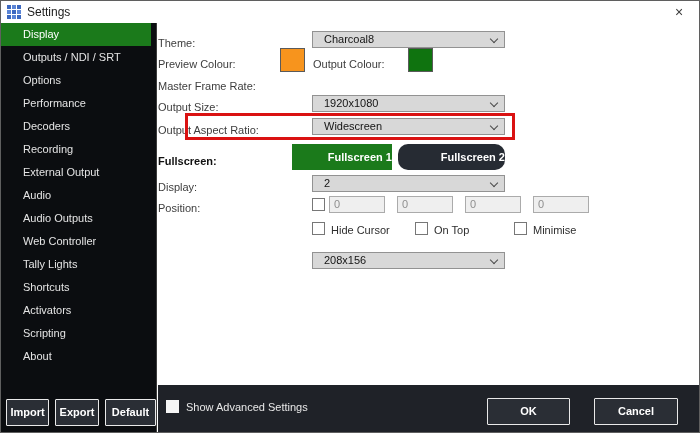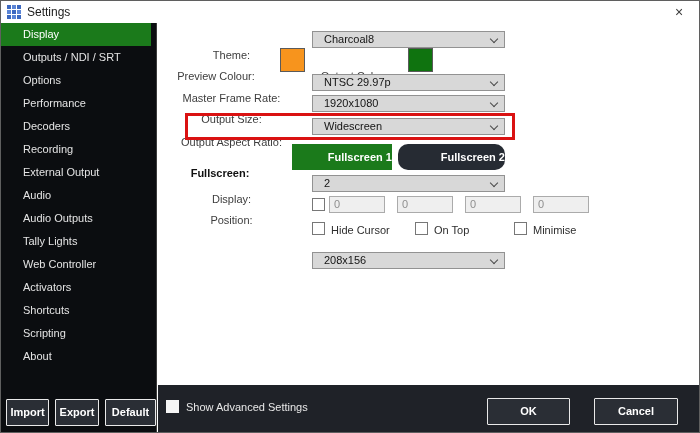--- a/index.html
+++ b/index.html
@@ -15,21 +15,21 @@
   
   .sidebar{position:absolute;left:0;top:22px;bottom:0;width:156px;background:#0b0d10;border-right:1px solid #3c3c3c;}
   .side-item{height:23px;line-height:23px;padding-left:22px;font-size:11px;color:#e4e4e4;margin-right:5px;cursor:pointer;}
   .side-item.sel{background:#1b7a1b;color:#ffffff;}
   .side-buttons{position:absolute;left:5px;bottom:6px;display:flex;gap:6px;}
   .dkbtn{height:27px;background:#2a2e35;border:1px solid #e9e9e9;color:#ffffff;font-size:11px;font-weight:bold;text-align:center;line-height:25px;cursor:pointer;border-radius:1px;}
   .w43{width:43px}.w44{width:44px}.w50{width:51px}
   
   .main{position:absolute;left:157px;top:22px;right:0;bottom:47px;background:#ffffff;}
   .row{position:absolute;left:0;right:0;}
-  .flabel{position:absolute;top:16px;left:0;width:147px;text-align:center;font-size:11px;color:#3d3d3d;line-height:17px;}
+  .flabel{position:absolute;top:4px;left:0;width:147px;text-align:left;font-size:11px;color:#3d3d3d;line-height:17px;}
   .dd{position:absolute;top:0;left:154px;width:193px;height:17px;background:#d8d8d8;border:1px solid #929292;font-size:11px;color:#141414;line-height:15px;padding-left:11px;cursor:pointer;}
   .chev{position:absolute;right:7px;top:4px;width:6px;height:6px;border-right:1.4px solid #4a4a4a;border-bottom:1.4px solid #4a4a4a;transform:rotate(45deg);}
   .swatch{position:absolute;width:25px;height:24px;border:1px solid #5a5a5a;cursor:pointer;}
   .cb{position:absolute;width:13px;height:13px;background:#ffffff;border:1px solid #777777;cursor:pointer;}
   .cblabel{position:absolute;font-size:11px;color:#2e2e2e;line-height:14px;}
   .posinput{position:absolute;top:0;width:56px;height:17px;background:#efefef;border:1px solid #ababab;font-size:11px;color:#8f8f8f;line-height:15px;padding-left:4px;}
   .fsbtn{position:absolute;top:0;height:26px;font-size:11px;font-weight:bold;color:#ffffff;text-align:right;line-height:26px;cursor:pointer;}
   .fs1{left:134px;width:100px;background:#1b7a1b;}
   .fs2{left:240px;width:107px;background:#262b33;border-radius:10px;}
   .redbox{position:absolute;left:27px;top:90px;width:330px;height:27px;border:3px solid #da1212;pointer-events:none;z-index:5;}
@@ -64,24 +64,24 @@
   <div class="sidebar">
     <div class="side-item sel">Display</div>
     <div class="side-item">Outputs / NDI / SRT</div>
     <div class="side-item">Options</div>
     <div class="side-item">Performance</div>
     <div class="side-item">Decoders</div>
     <div class="side-item">Recording</div>
     <div class="side-item">External Output</div>
     <div class="side-item">Audio</div>
     <div class="side-item">Audio Outputs</div>
+    <div class="side-item">Web Controller</div>
     <div class="side-item">Tally Lights</div>
-    <div class="side-item">Web Controller</div>
+    <div class="side-item">Shortcuts</div>
     <div class="side-item">Activators</div>
-    <div class="side-item">Shortcuts</div>
     <div class="side-item">Scripting</div>
     <div class="side-item">About</div>
 
     <div class="side-buttons">
       <div class="dkbtn w43">Import</div>
       <div class="dkbtn w44">Export</div>
       <div class="dkbtn w50">Default</div>
     </div>
   </div>
 
@@ -94,21 +94,20 @@
 
     <div class="row" style="top:25px;height:24px;">
       <div class="flabel" style="width:116px;line-height:24px;">Preview Colour:</div>
       <div class="swatch" style="left: 122px; top: 0px; background: rgb(247, 148, 29);"></div>
       <div class="flabel" style="left:155px;width:87px;line-height:24px;">Output Colour:</div>
       <div class="swatch" style="left: 250px; top: 0px; background: rgb(15, 115, 15);"></div>
     </div>
 
     <div class="row" style="top:51px;height:17px;">
       <div class="flabel">Master Frame Rate:</div>
-      <div class="dd"><span>NTSC 29.97p</span><span class="chev"></span></div>
     </div>
 
     <div class="row" style="top:72px;height:17px;">
       <div class="flabel">Output Size:</div>
       <div class="dd"><span>1920x1080</span><span class="chev"></span></div>
     </div>
 
     <div class="row" style="top:95px;height:17px;">
       <div class="flabel">Output Aspect Ratio:</div>
       <div class="dd"><span>Widescreen</span><span class="chev"></span></div>

